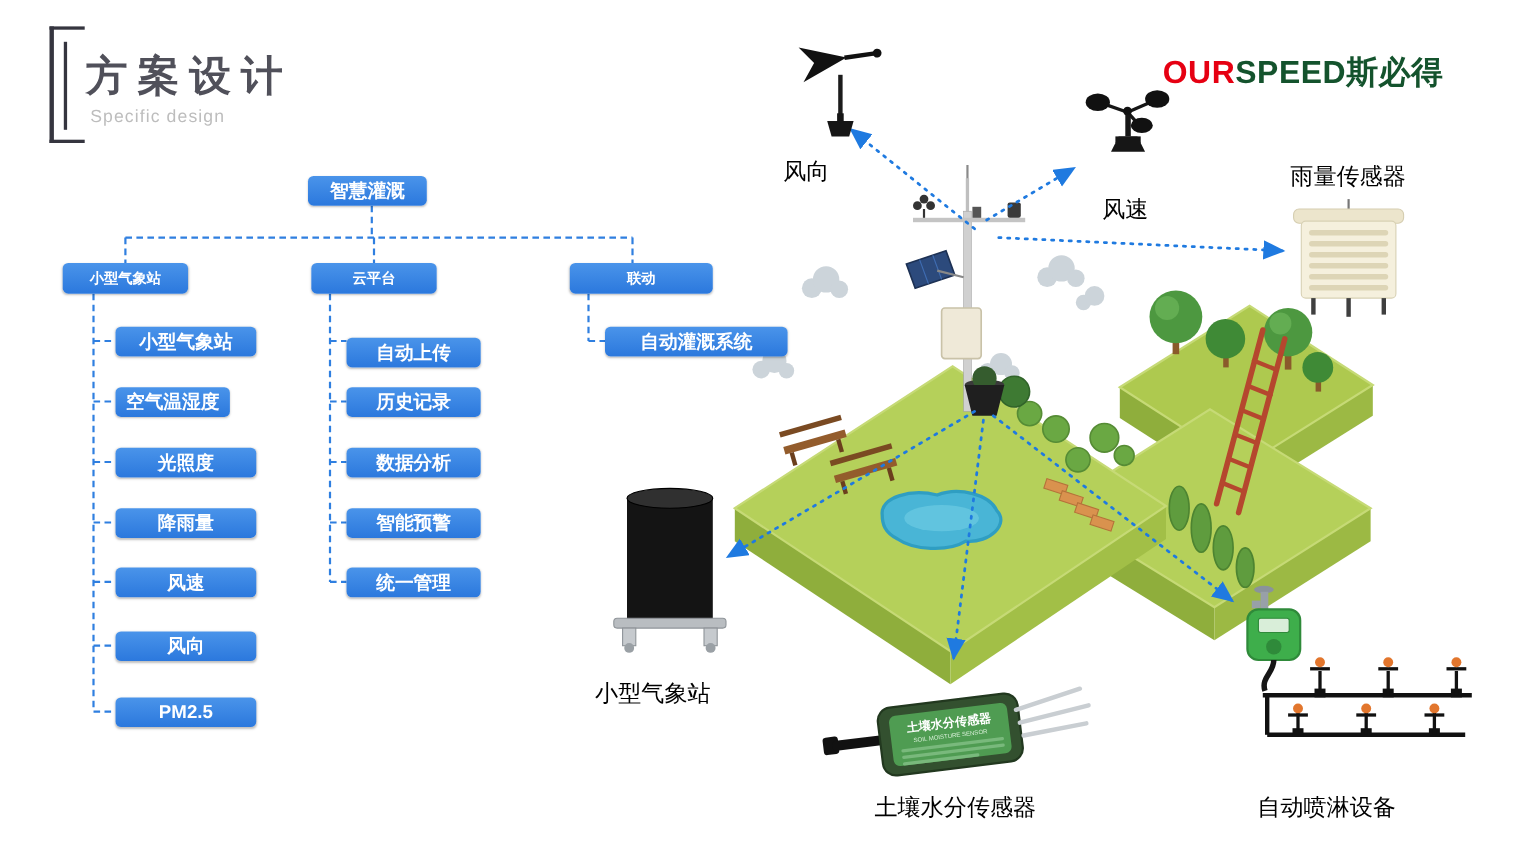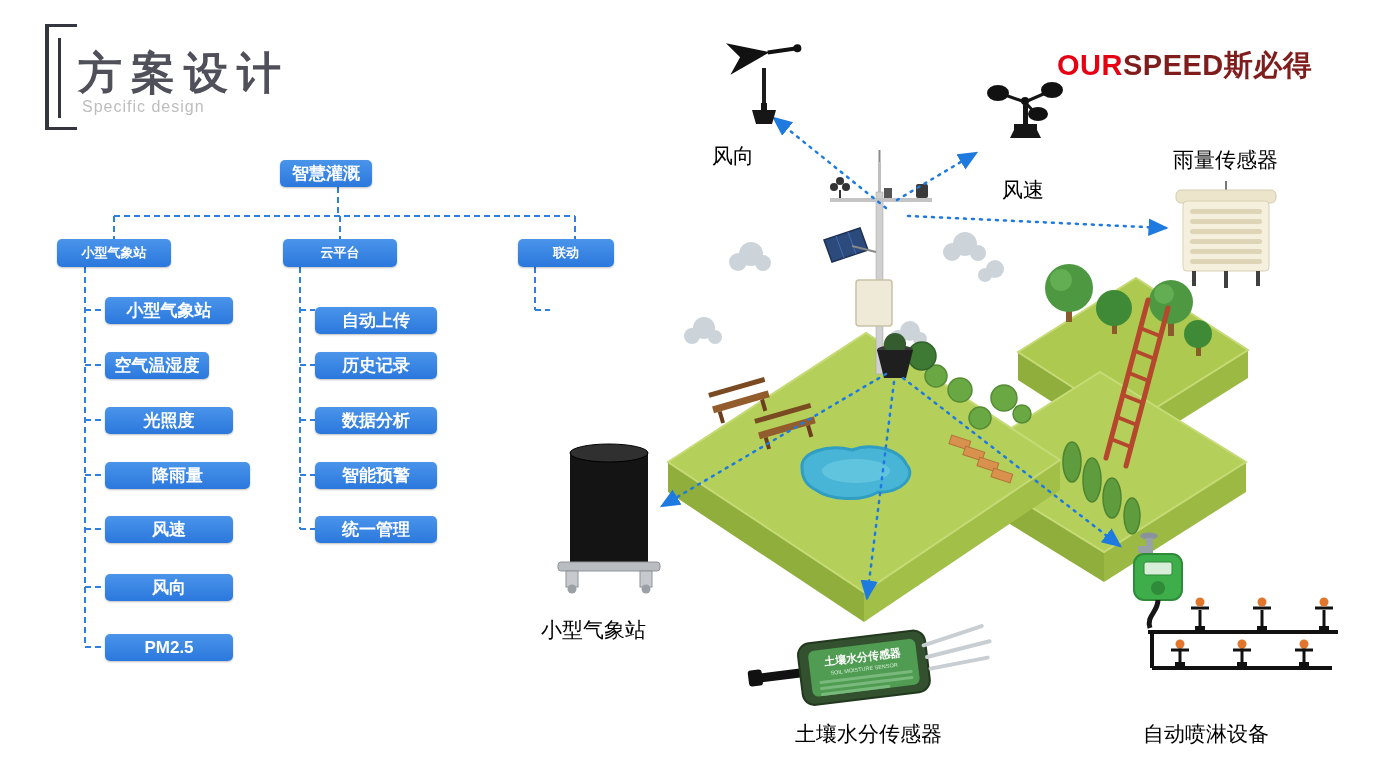--- a/index.html
+++ b/index.html
@@ -5,27 +5,27 @@
   *{margin:0;padding:0;box-sizing:border-box}
   html,body{width:1389px;height:780px;background:#fff;overflow:hidden;
     font-family:"Liberation Sans","DejaVu Sans",sans-serif}
   .slide{position:absolute;left:0;top:0;width:1389px;height:780px;background:#fff}
 
   
   .bracket{position:absolute;left:45px;top:24px;width:32px;height:106px;
     border-left:4px solid #35353f;border-top:3px solid #35353f;border-bottom:3px solid #35353f}
   .bracket-inner{position:absolute;left:58px;top:38px;width:3px;height:80px;background:#35353f}
   .title{position:absolute;left:78px;top:44px;font-family:Liberation Mono, monospace;
-    font-size:44px;font-weight:700;color:#50505a;letter-spacing:9px}
+    font-size:38px;font-weight:700;color:#50505a;letter-spacing:9px}
   .subtitle{position:absolute;left:82px;top:98px;font-size:16px;color:#bdbdbd;letter-spacing:1px}
 
   
   .logo{position:absolute;left:1057px;top:46px;font-size:29px;font-weight:800;letter-spacing:.5px;white-space:nowrap}
   .logo .red{color:#e60012}
-  .logo .black{color:#7f1d1d}
+  .logo .black{color:#14532d}
 
   
   .node{position:absolute;height:27px;display:flex;align-items:center;justify-content:center;
     background:linear-gradient(#4a94ea,#2b78dd);color:#fff;font-weight:bold;font-size:17px;
     border-radius:5px;box-shadow:0 1px 2px rgba(0,0,0,.25);white-space:nowrap}
   .node.lv1{height:28px;font-size:13px}
 
   
   svg.scene{position:absolute;left:0;top:0}
   .slabel{position:absolute;font-size:21px;color:#000;white-space:nowrap}
@@ -305,40 +305,41 @@
 
   <div class="bracket"></div>
   <div class="bracket-inner"></div>
   <div class="title">方案设计</div>
   <div class="subtitle">Specific design</div>
 
   <div class="logo">
     <span class="red">OUR</span><span class="black">SPEED斯必得</span>
   </div>
 
-  <div class="node" style="left:280px;top:160px;width:92px">智慧灌溉</div>
+  <div class="node" style="left:280px;top:160px;width:108px">智慧灌溉</div>
 
   <div class="node lv1" style="left:57px;top:239px;width:114px">小型气象站</div>
   <div class="node lv1" style="left:283px;top:239px;width:114px">云平台</div>
-  <div class="node lv1" style="left:518px;top:239px;width:96px">联动</div>
+  <div class="node lv1" style="left:518px;top:239px;width:130px">联动</div>
 
   <div class="node" style="left:105px;top:297px;width:128px">小型气象站</div>
   <div class="node" style="left:105px;top:352px;width:104px">空气温湿度</div>
   <div class="node" style="left:105px;top:407px;width:128px">光照度</div>
-  <div class="node" style="left:105px;top:462px;width:145px">降雨量</div>
+  <div class="node" style="left:105px;top:462px;width:128px">降雨量</div>
   <div class="node" style="left:105px;top:516px;width:128px">风速</div>
   <div class="node" style="left:105px;top:574px;width:128px">风向</div>
   <div class="node" style="left:105px;top:634px;width:128px">PM2.5</div>
 
   <div class="node" style="left:315px;top:307px;width:122px">自动上传</div>
   <div class="node" style="left:315px;top:352px;width:122px">历史记录</div>
   <div class="node" style="left:315px;top:407px;width:122px">数据分析</div>
   <div class="node" style="left:315px;top:462px;width:122px">智能预警</div>
   <div class="node" style="left:315px;top:516px;width:122px">统一管理</div>
 
+  <div class="node" style="left:550px;top:297px;width:166px">自动灌溉系统</div>
 
   <div class="slabel" style="left:712px;top:142px">风向</div>
   <div class="slabel" style="left:1002px;top:176px">风速</div>
   <div class="slabel" style="left:1173px;top:146px">雨量传感器</div>
   <div class="slabel" style="left:541px;top:616px">小型气象站</div>
   <div class="slabel" style="left:795px;top:720px">土壤水分传感器</div>
   <div class="slabel" style="left:1143px;top:720px">自动喷淋设备</div>
 
 </div>
 

